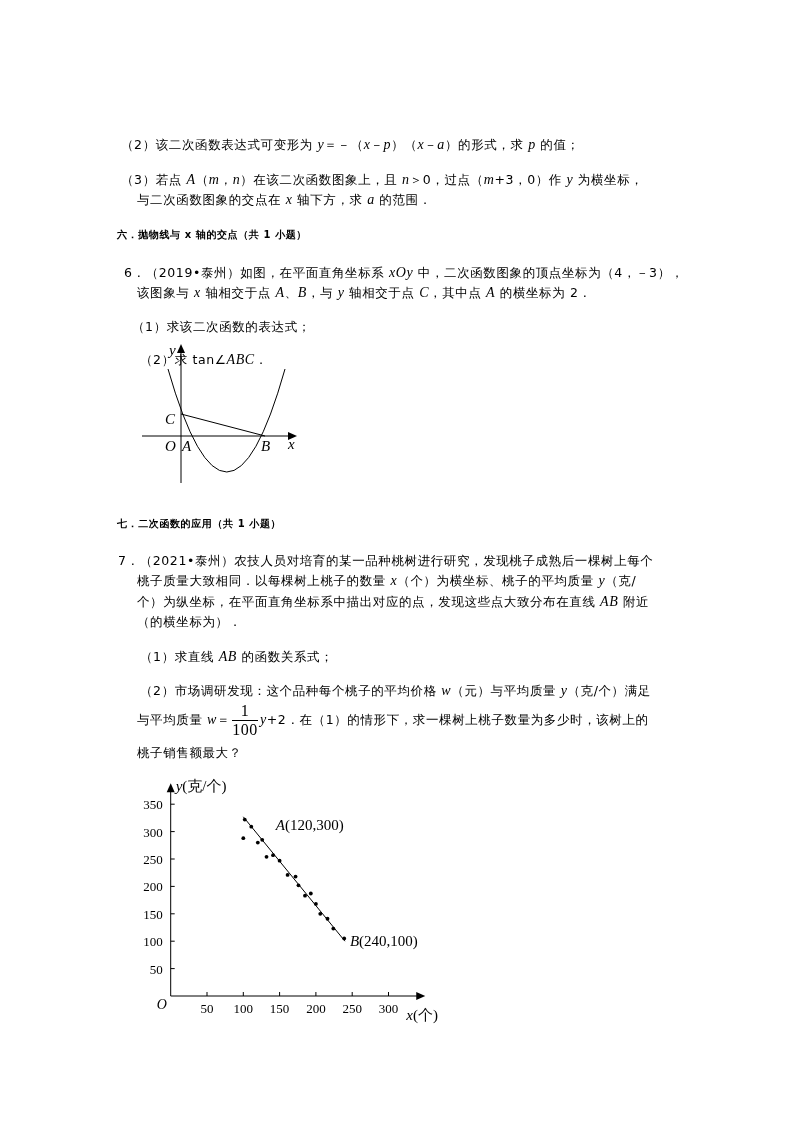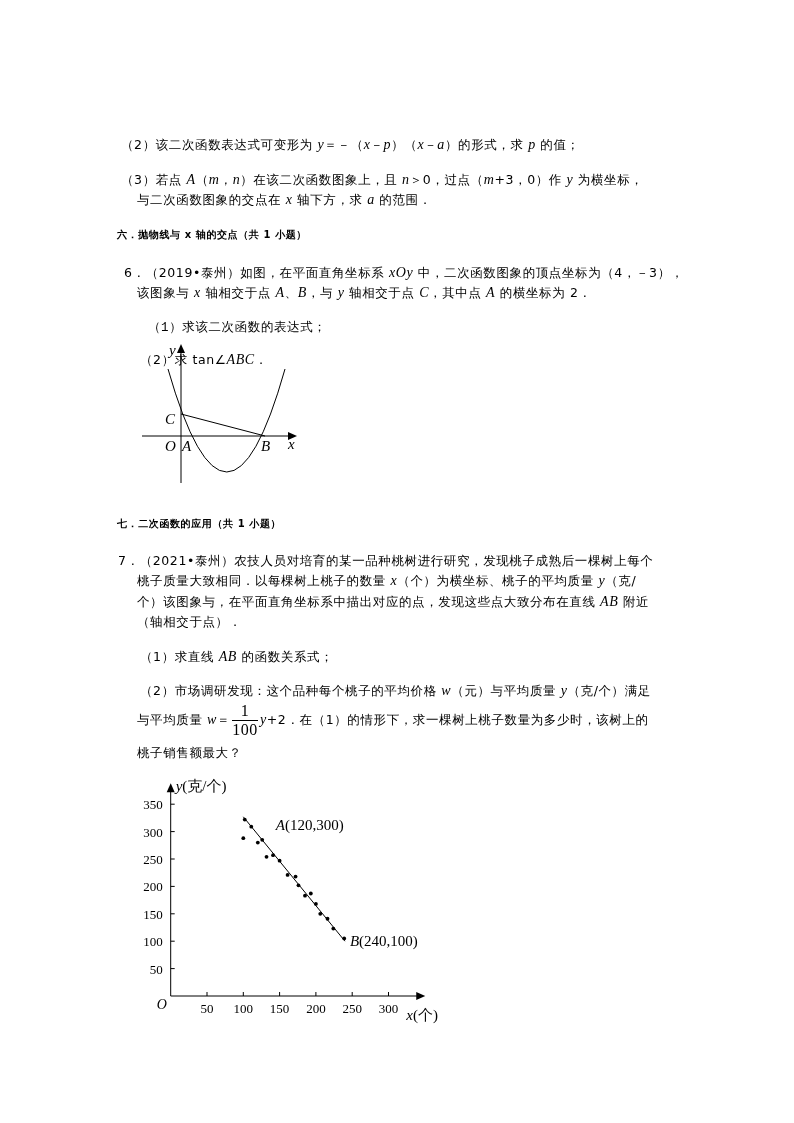--- a/index.html
+++ b/index.html
@@ -30,21 +30,21 @@
 
 <div class="line bold" style="left:117px; top:216px;">六．抛物线与 x 轴的交点（共 1 小题）</div>
 
 <div class="line" style="left:124px; top:253px;">
   <span>6．（2019•泰州）如图，在平面直角坐标系 </span><i class="v">xOy</i><span> 中，二次函数图象的顶点坐标为（4，－3），</span>
 </div>
 <div class="line" style="left:137px; top:273px;">
   <span>该图象与 </span><i class="v">x</i><span> 轴相交于点 </span><i class="v">A</i><span>、</span><i class="v">B</i><span>，与 </span><i class="v">y</i><span> 轴相交于点 </span><i class="v">C</i><span>，其中点 </span><i class="v">A</i><span> 的横坐标为 2．</span>
 </div>
 
-<div class="line" style="left:148px; top:307px;font-family:Liberation Mono, monospace;">（1）求该二次函数的表达式；</div>
+<div class="line" style="left:132px; top:307px;">（1）求该二次函数的表达式；</div>
 <div class="line" style="left:140px; top:340px;">
   <span>（2）求 tan∠</span><i class="v">ABC</i><span>．</span>
 </div>
 
 <svg style="position:absolute; left:130px; top:335px;" width="180" height="155">
 
   <line x1="12" y1="101" x2="160" y2="101" stroke="#000" stroke-width="1"></line>
   <polygon points="167,101 158,97 158,105" fill="#000"></polygon>
 
   <line x1="51" y1="148" x2="51" y2="16" stroke="#000" stroke-width="1"></line>
@@ -61,23 +61,23 @@
   <text x="131" y="116" font-size="15" font-style="italic">B</text>
 </svg>
 
 <div class="line bold" style="left:117px; top:505px;">七．二次函数的应用（共 1 小题）</div>
 
 <div class="line" style="left:118px; top:541px;">7．（2021•泰州）农技人员对培育的某一品种桃树进行研究，发现桃子成熟后一棵树上每个</div>
 <div class="line" style="left:137px; top:561px;text-align:center;">
   <span>桃子质量大致相同．以每棵树上桃子的数量 </span><i class="v">x</i><span>（个）为横坐标、桃子的平均质量 </span><i class="v">y</i><span>（克/</span>
 </div>
 <div class="line" style="left:137px; top:582px;">
-  <span>个）该图象与，在平面直角坐标系中描出对应的点，发现这些点大致分布在直线 </span><i class="v">AB</i><span> 附近</span>
+  <span>个）为纵坐标，在平面直角坐标系中描出对应的点，发现这些点大致分布在直线 </span><i class="v">AB</i><span> 附近</span>
 </div>
-<div class="line" style="left:137px; top:602px;">（轴相交于点）．</div>
+<div class="line" style="left:137px; top:602px;">（的横坐标为）．</div>
 
 <div class="line" style="left:140px; top:637px;">
   <span>（1）求直线 </span><i class="v">AB</i><span> 的函数关系式；</span>
 </div>
 
 <div class="line" style="left:140px; top:671px;text-align:right;">
   <span>（2）市场调研发现：这个品种每个桃子的平均价格 </span><i class="v">w</i><span>（元）与平均质量 </span><i class="v">y</i><span>（克/个）满足</span>
 </div>
 
 <div class="line" style="left:137px; top:690px;">

